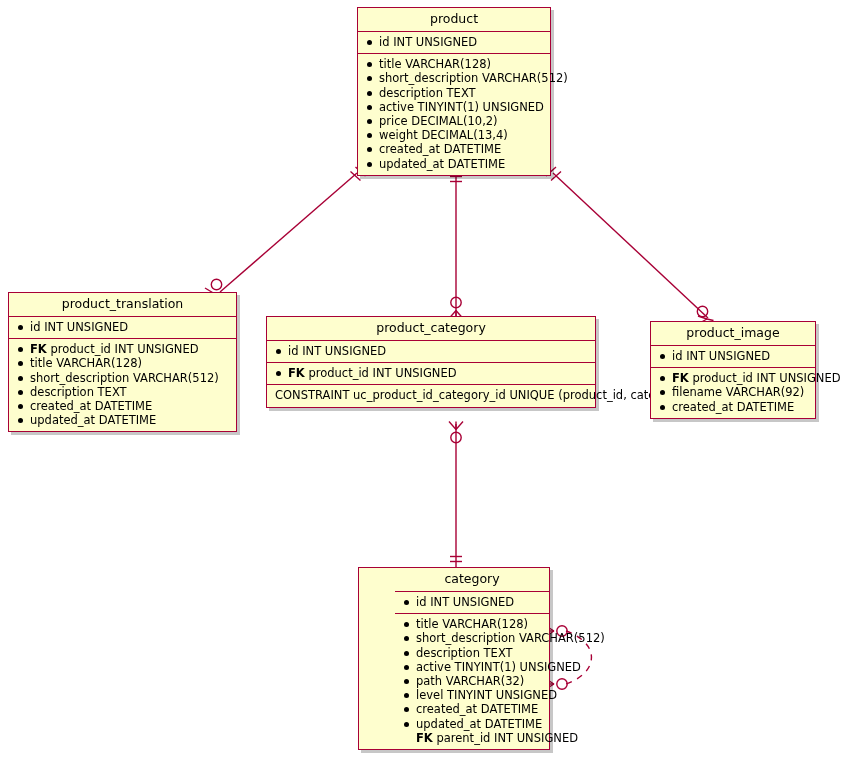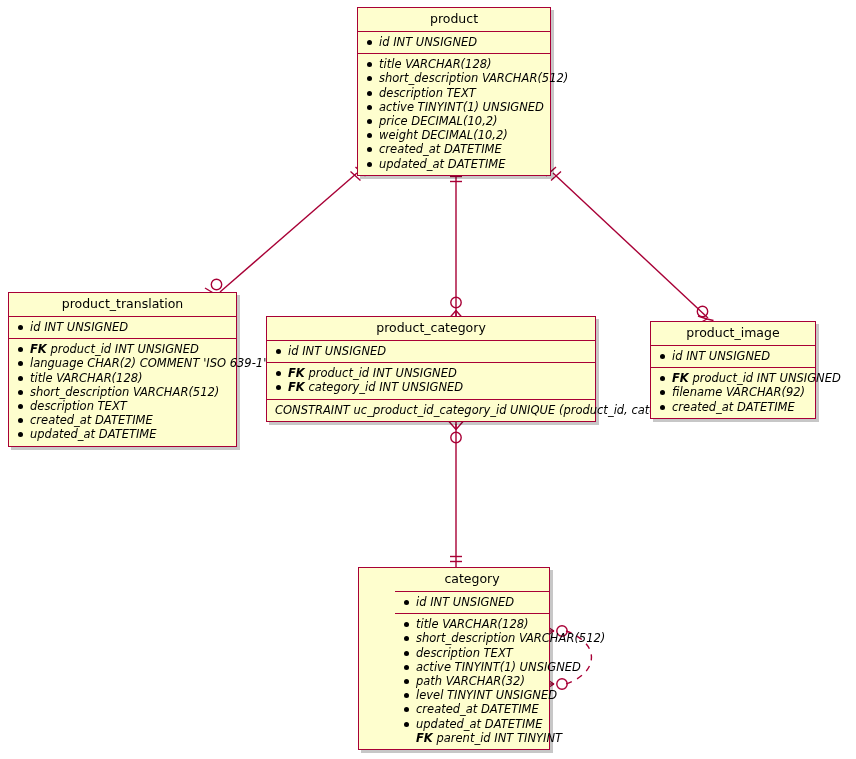--- a/index.html
+++ b/index.html
@@ -36,21 +36,20 @@
     font-size: 12.5px;
     color: #000000;
     padding: 4px 10px 5px 10px;
     border-bottom: 1px solid #A80036;
     line-height: 14px;
     white-space: nowrap;
   }
   .compartment {
     padding: 3px 6px 4px 6px;
     border-bottom: 1px solid #A80036;
-    font-style: italic;
   }
   .compartment.last {
     border-bottom: none;
   }
   .attr {
     font-size: 11.5px;
     color: #000000;
     line-height: 14.2px;
     white-space: nowrap;
     padding-left: 15px;
@@ -159,50 +158,48 @@
     <div class="entity-title">product</div>
     <div class="compartment">
       <div class="attr bulleted">id INT UNSIGNED</div>
     </div>
     <div class="compartment last">
       <div class="attr bulleted">title VARCHAR(128)</div>
       <div class="attr bulleted">short_description VARCHAR(512)</div>
       <div class="attr bulleted">description TEXT</div>
       <div class="attr bulleted">active  TINYINT(1) UNSIGNED</div>
       <div class="attr bulleted">price DECIMAL(10,2)</div>
-      <div class="attr bulleted">weight DECIMAL(10,2)</div>
+      <div class="attr bulleted">weight DECIMAL(13,4)</div>
       <div class="attr bulleted">created_at DATETIME</div>
       <div class="attr bulleted">updated_at DATETIME</div>
     </div>
   </div>
 
   <div class="entity" style="left:8px; top:292px; width:229px;">
     <div class="entity-title">product_translation</div>
     <div class="compartment">
       <div class="attr bulleted">id INT UNSIGNED</div>
     </div>
     <div class="compartment last">
       <div class="attr bulleted"><span class="fk">FK</span> <span>product_id INT UNSIGNED</span></div>
-      <div class="attr bulleted">language CHAR(2) COMMENT 'ISO 639-1'</div>
       <div class="attr bulleted">title VARCHAR(128)</div>
       <div class="attr bulleted">short_description VARCHAR(512)</div>
       <div class="attr bulleted">description TEXT</div>
       <div class="attr bulleted">created_at DATETIME</div>
       <div class="attr bulleted">updated_at DATETIME</div>
     </div>
   </div>
 
   <div class="entity" style="left:266px; top:316px; width:330px;">
     <div class="entity-title">product_category</div>
     <div class="compartment">
       <div class="attr bulleted">id INT UNSIGNED</div>
     </div>
     <div class="compartment">
       <div class="attr bulleted"><span class="fk">FK</span> <span>product_id INT UNSIGNED</span></div>
-      <div class="attr bulleted"><span class="fk">FK</span> <span>category_id INT UNSIGNED</span></div>
     </div>
     <div class="compartment last">
       <div class="constraint">CONSTRAINT uc_product_id_category_id UNIQUE (product_id, category_id)</div>
     </div>
   </div>
 
   <div class="entity" style="left:650px; top:321px; width:166px;">
     <div class="entity-title">product_image</div>
     <div class="compartment">
       <div class="attr bulleted">id INT UNSIGNED</div>
@@ -221,17 +218,17 @@
     </div>
     <div class="compartment last">
       <div class="attr bulleted">title VARCHAR(128)</div>
       <div class="attr bulleted">short_description VARCHAR(512)</div>
       <div class="attr bulleted">description TEXT</div>
       <div class="attr bulleted">active  TINYINT(1) UNSIGNED</div>
       <div class="attr bulleted">path VARCHAR(32)</div>
       <div class="attr bulleted">level TINYINT UNSIGNED</div>
       <div class="attr bulleted">created_at DATETIME</div>
       <div class="attr bulleted">updated_at DATETIME</div>
-      <div class="attr plain"><span class="fk">FK</span> <span>parent_id INT TINYINT</span></div>
+      <div class="attr plain"><span class="fk">FK</span> <span>parent_id INT UNSIGNED</span></div>
     </div>
   </div>
 
 </div>
 
 </body></html>

